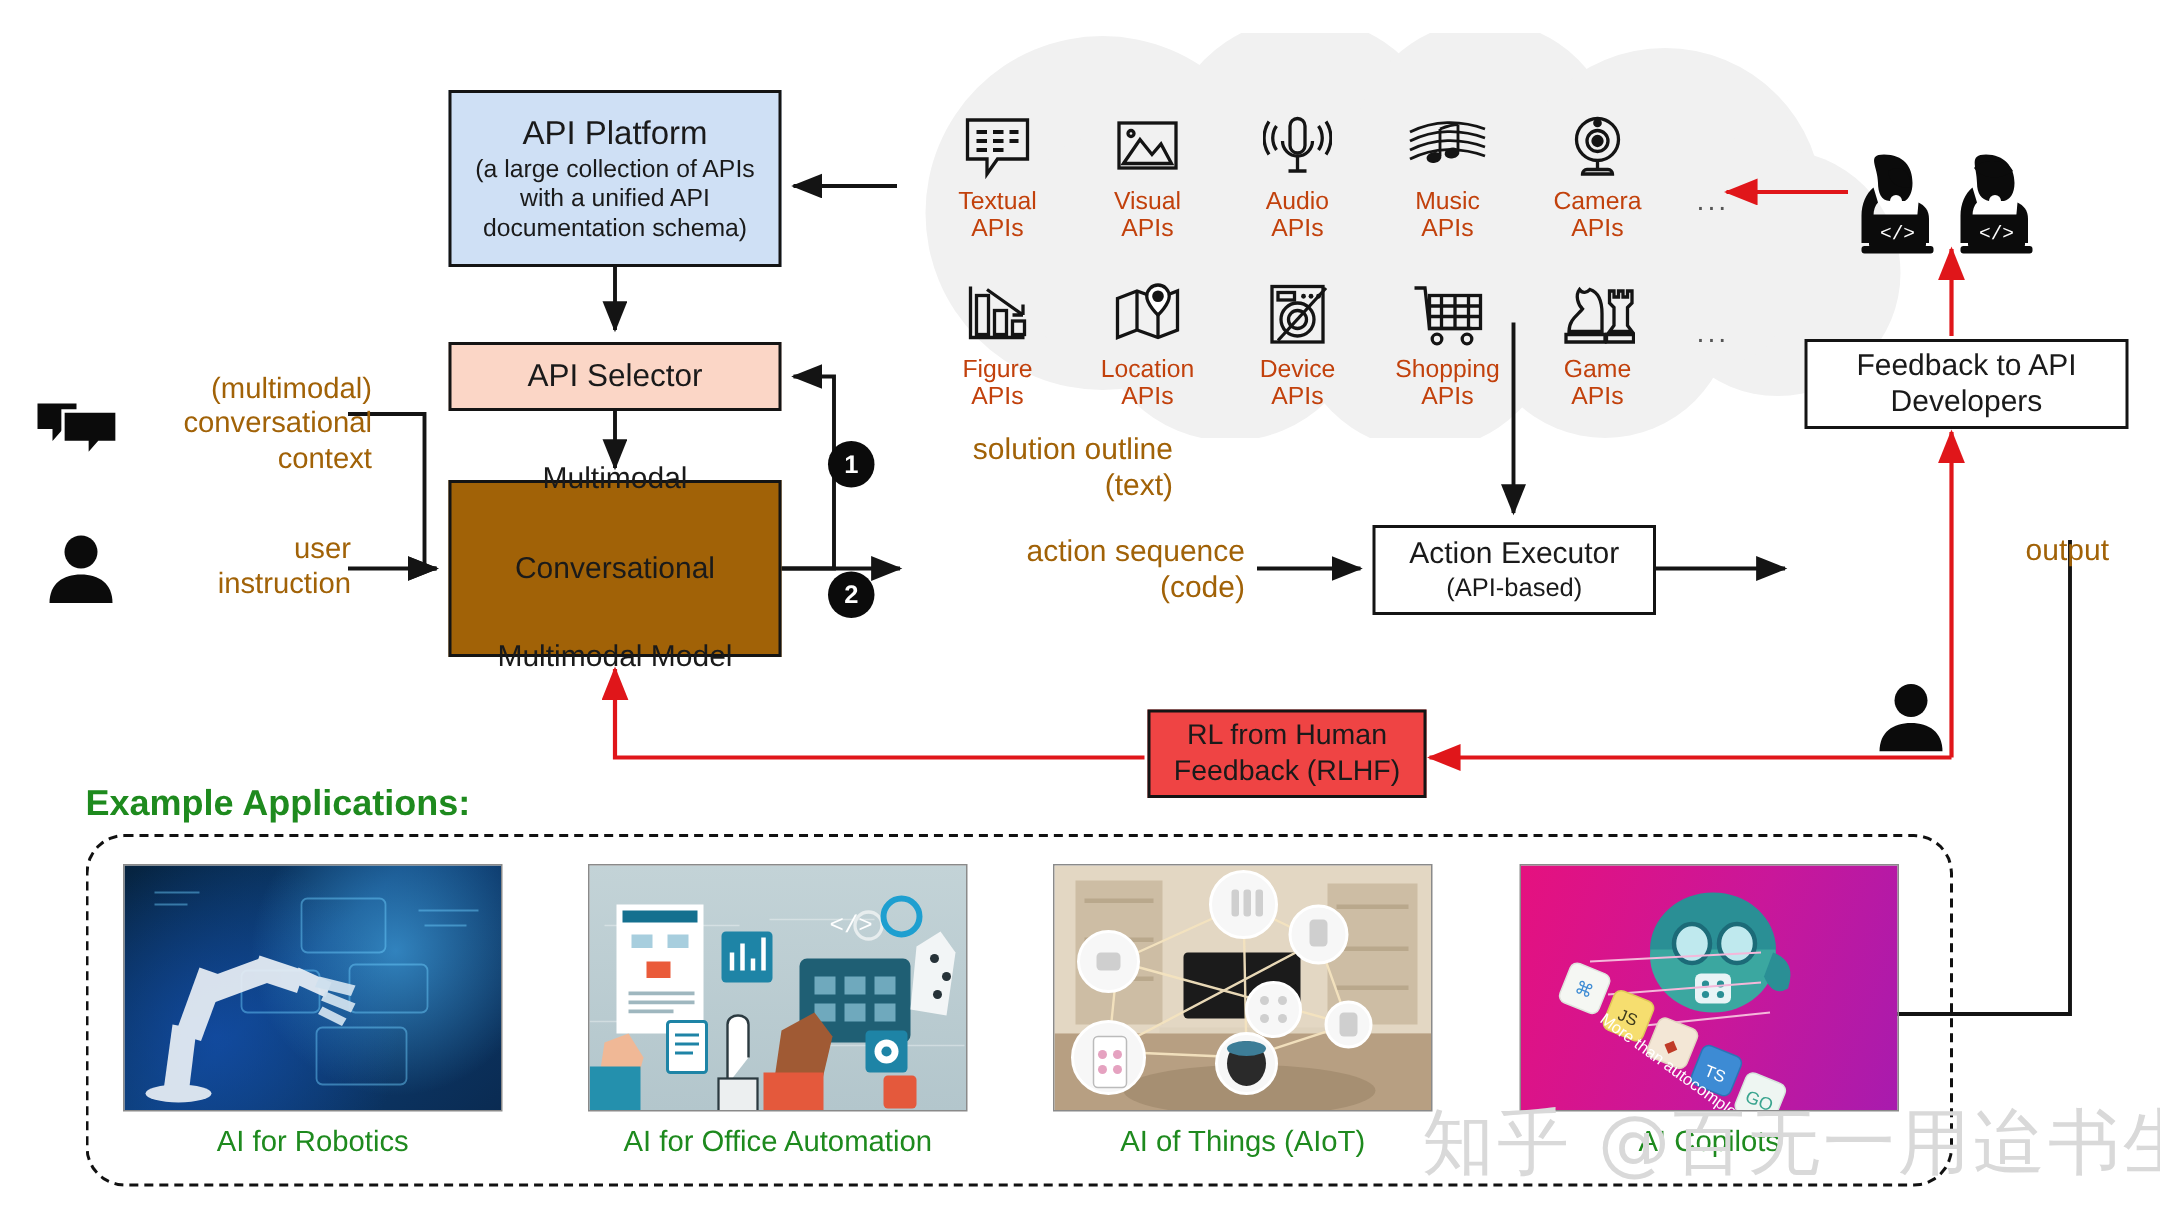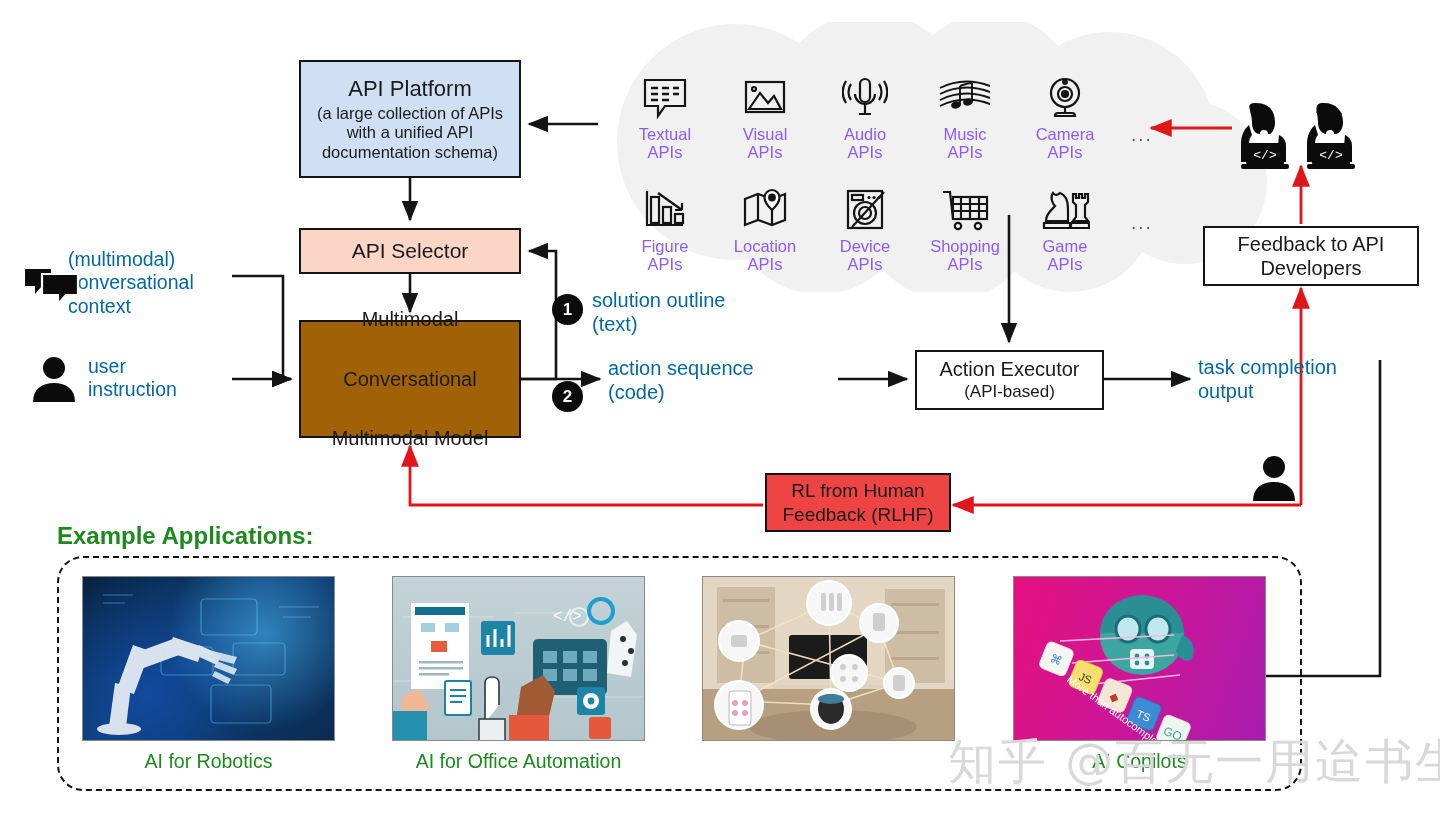--- a/index.html
+++ b/index.html
@@ -24,35 +24,35 @@
   #mcfm .t1{font-size:20px;line-height:1.32;}
   #action-executor{left:915px;top:350px;width:189px;height:60px;background:#fff;}
   #action-executor .t1{font-size:20px;}
   #action-executor .t2{font-size:17px;}
   #feedback-dev{left:1203px;top:226px;width:216px;height:60px;background:#fff;}
   #feedback-dev .t1{font-size:20px;line-height:1.22;}
   #rlhf{left:765px;top:473px;width:186px;height:59px;background:#ef4444;}
   #rlhf .t1{font-size:19px;line-height:1.22;}
 
   
-  .lbl{position:absolute;text-align:left;line-height:1.2;font-size:20px;color:#0369a1;}
+  .lbl{position:absolute;text-align:right;line-height:1.2;font-size:20px;color:#a16207;}
   #lbl-conv{left:68px;top:248px;width:180px;font-size:19.5px;}
   #lbl-user{left:88px;top:355px;width:146px;font-size:19.5px;}
   #lbl-solution{left:592px;top:288px;width:190px;font-size:20px;}
   #lbl-action{left:608px;top:356px;width:222px;font-size:20px;}
   #lbl-task{left:1198px;top:355px;width:208px;font-size:20px;}
 
   
   #cloud{left:570px;top:22px;width:700px;height:270px;}
 
   .api-grid{position:absolute;left:615px;top:72px;width:520px;}
   .api-row{display:flex;}
   .api-cell{width:100px;display:flex;flex-direction:column;align-items:center;}
   .api-cell .ic{height:48px;display:flex;align-items:flex-end;justify-content:center;}
-  .api-cell .cap{font-size:16.5px;line-height:1.12;text-align:center;margin-top:5px;color:#8b5cf6;}
+  .api-cell .cap{font-size:16.5px;line-height:1.12;text-align:center;margin-top:5px;color:#c2410c;}
   .dots{position:absolute;font-size:19px;color:#555;letter-spacing:2px;}
   #dots1{left:1131px;top:124px;}
   #dots2{left:1131px;top:212px;}
 
   
   .badge{position:absolute;width:31px;height:31px;border-radius:50%;background:#0b0b0b;color:#fff;
          display:flex;align-items:center;justify-content:center;font-size:17px;font-weight:bold;}
   #badge1{left:552px;top:294px;}
   #badge2{left:552px;top:381px;}
 
@@ -190,21 +190,20 @@
   </div>
   <div class="lbl" id="lbl-solution">
     <div>solution outline</div>
     <div>(text)</div>
   </div>
   <div class="lbl" id="lbl-action">
     <div>action sequence</div>
     <div>(code)</div>
   </div>
   <div class="lbl" id="lbl-task">
-    <div>task completion</div>
     <div>output</div>
   </div>
 
   <div class="badge" id="badge1">1</div>
   <div class="badge" id="badge2">2</div>
 
   <svg class="abs" style="left:24px;top:266px;width:56px;height:38px" viewBox="0 0 56 38">
     <path d="M1,3 h26 v17 h-9 l-7,8 v-8 h-10 z" fill="#0b0b0b"></path>
     <path d="M18,8 h36 v21 h-12 l-8,9 v-9 h-16 z" fill="#0b0b0b" stroke="#fff" stroke-width="2.2"></path>
   </svg>
@@ -567,20 +566,21 @@
         <ellipse cx="128" cy="122" rx="13" ry="5" fill="#3d7d97"></ellipse>
         <rect x="26" y="114" width="22" height="34" rx="3" fill="#ffffff" stroke="#bbb"></rect>
         <g fill="#e5a2c0">
             <circle cx="32" cy="126" r="3"></circle>
             <circle cx="42" cy="126" r="3"></circle>
           <circle cx="32" cy="136" r="3"></circle>
             <circle cx="42" cy="136" r="3"></circle>
           </g>
       </svg>
     </div>
+    <div class="cap">AI of Things (AIoT)</div>
   </div>
 
   <div class="app" id="app3">
     <div class="thumb thumb-copilot">
       <svg width="253" height="165" viewBox="0 0 253 165">
         <g transform="translate(128,26)">
           <ellipse cx="0" cy="34" rx="42" ry="38" fill="#3ba7a0"></ellipse>
           <path d="M-42,30 a42,38 0 0 1 84,0 z" fill="#2a8f95"></path>
           <ellipse cx="-14" cy="26" rx="12" ry="13" fill="#bfe9ee" stroke="#1c6b78" stroke-width="3"></ellipse>
           <ellipse cx="16" cy="26" rx="12" ry="13" fill="#bfe9ee" stroke="#1c6b78" stroke-width="3"></ellipse>

